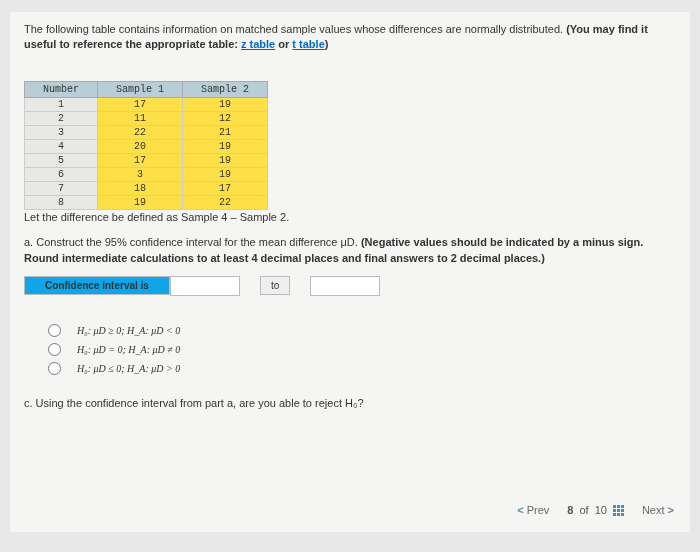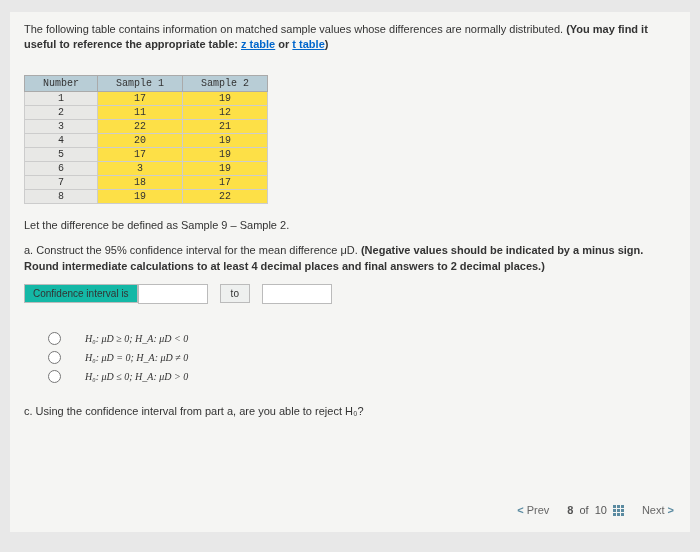--- a/index.html
+++ b/index.html
@@ -12,27 +12,26 @@
     height: 552px;
     padding: 12px 10px;
     position: relative;
   }
   .page {
     background: #f5f5f3;
     padding: 10px 14px 40px 14px;
     min-height: 520px;
     position: relative;
   }
-  .intro { font-size: 11px; line-height: 1.4; color: #333; margin-bottom: 22px; }
+  .intro { font-size: 11px; line-height: 1.4; color: #333; margin-bottom: 28px; }
   .bold { font-weight: bold; }
   .link { color: #0066cc; text-decoration: underline; cursor: pointer; }
   .data-table {
     border-collapse: collapse;
     font-size: 10px;
-    margin-bottom: 14px;
   }
   .data-table th {
     background: #b8cdd6;
     border: 1px solid #aaa;
     padding: 2px 18px;
     font-weight: normal;
     font-family: "Courier New", monospace;
     font-size: 10px;
   }
   .data-table td {
@@ -41,42 +40,43 @@
     text-align: center;
     font-family: "Courier New", monospace;
     font-size: 10px;
     background: #fde047;
   }
   .data-table tr td:first-child { background: #e8e8e6; }
   .section-text { font-size: 11px; line-height: 1.4; margin-bottom: 10px; }
   .ci-row { display: flex; align-items: center; gap: 0; margin-bottom: 28px; }
   .ci-label {
     border: 1px solid #bbb;
-    background: #14b8a6;
-    padding: 3px 8px;
-    font-size: 10px;
+    background: #0ea5e9;
+    padding: 3px 20px;
+    font-size: 10px;
+    font-weight: bold;
   }
   .ci-input {
     border: 1px solid #bbb;
     background: #fff;
     width: 70px;
     height: 20px;
     padding: 2px 4px;
     font-size: 10px;
   }
   .to-box {
     border: 1px solid #bbb;
     background: #eef0ef;
     padding: 3px 10px;
     font-size: 10px;
-    margin: 0 12px;
+    margin: 0 20px;
   }
   .part-text { font-size: 11px; margin-bottom: 14px; }
   .hyp-group { margin-left: 24px; margin-bottom: 22px; }
-  .hyp-row { display: flex; align-items: center; gap: 22px; margin-bottom: 6px; font-size: 10px; font-style: italic; }
+  .hyp-row { display: flex; align-items: center; gap: 14px; margin-bottom: 6px; font-size: 10px; font-style: italic; }
   .hyp-row input[type=radio] { margin-right: 2px; }
   .hyp-text { font-family: Georgia, serif; }
   .footer-nav {
     position: absolute;
     bottom: 16px;
     right: 16px;
     display: flex;
     align-items: center;
     gap: 18px;
     font-size: 11px;
@@ -146,21 +146,21 @@
           <td>17</td>
         </tr>
         <tr>
           <td>8</td>
           <td>19</td>
           <td>22</td>
         </tr>
       </tbody>
   </table>
 
-  <div class="section-text">Let the difference be defined as Sample 9 – Sample 2.</div>
+  <div class="section-text">Let the difference be defined as Sample 4 – Sample 2.</div>
 
   <div class="section-text">
     <span>a. Construct the 95% confidence interval for the mean difference μD. </span><span class="bold">(Negative values should be indicated by a minus sign. Round intermediate calculations to at least 4 decimal places and final answers to 2 decimal places.)</span>
   </div>
 
   <div class="ci-row">
     <div class="ci-label">Confidence interval is</div>
     <input class="ci-input" type="text" style="">
     <div class="to-box">to</div>
     <input class="ci-input" type="text" style="">

